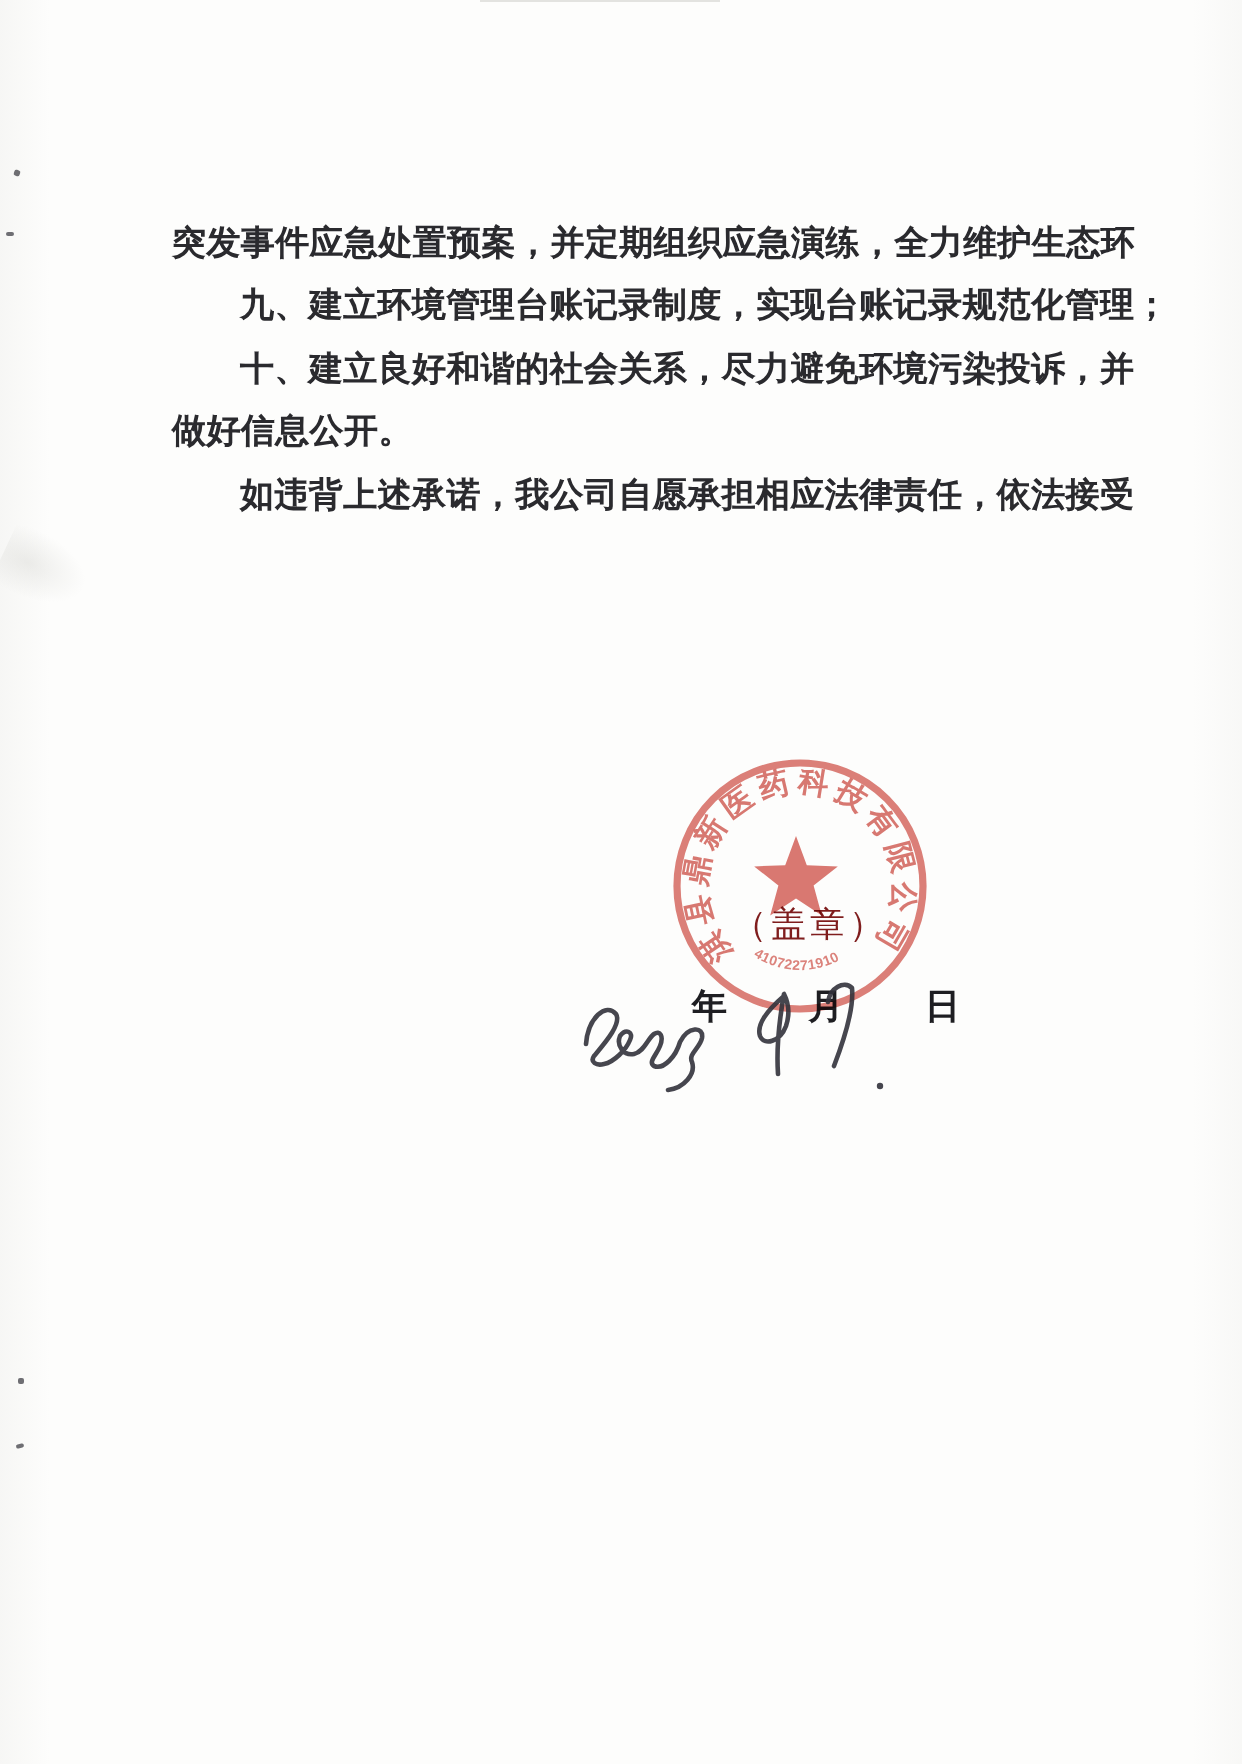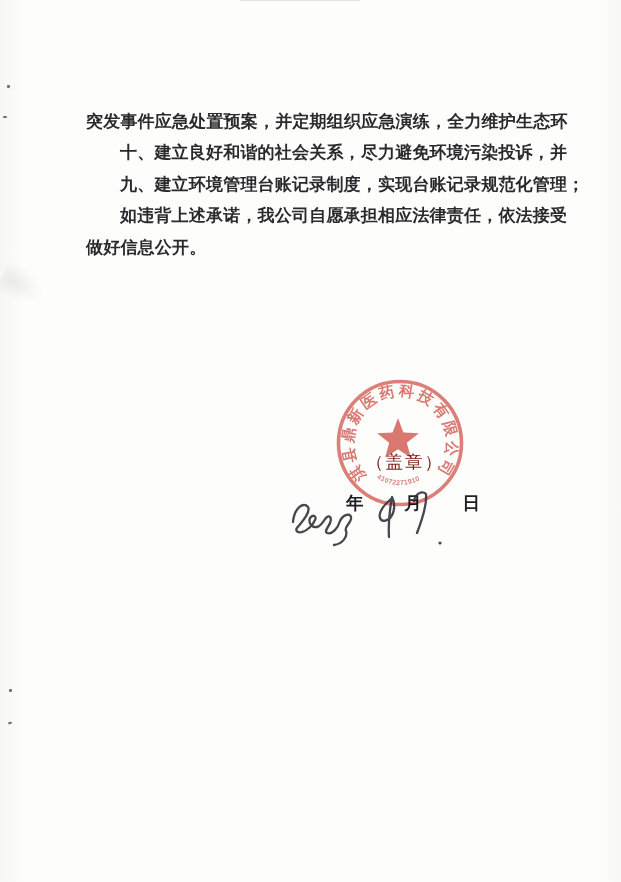--- a/index.html
+++ b/index.html
@@ -71,24 +71,24 @@
   <div class="scan-tint"></div>
   <div class="top-edge-line"></div>
   <div class="smudge"></div>
   <div class="speck s1"></div>
   <div class="speck s2"></div>
   <div class="speck s3"></div>
   <div class="speck s4"></div>
 
   <div class="body-text">
     <div class="line">突发事件应急处置预案，并定期组织应急演练，全力维护生态环</div>
+    <div class="line indent">九、建立环境管理台账记录制度，实现台账记录规范化管理；</div>
     <div class="line indent">十、建立良好和谐的社会关系，尽力避免环境污染投诉，并</div>
-    <div class="line indent">九、建立环境管理台账记录制度，实现台账记录规范化管理；</div>
+    <div class="line">做好信息公开。</div>
     <div class="line indent">如违背上述承诺，我公司自愿承担相应法律责任，依法接受</div>
-    <div class="line">做好信息公开。</div>
   </div>
 
   <div class="stamp-label">（盖章）</div>
 
   <div class="date-row">
     <span>年</span>
     <span>月</span>
     <span>日</span>
   </div>
 

